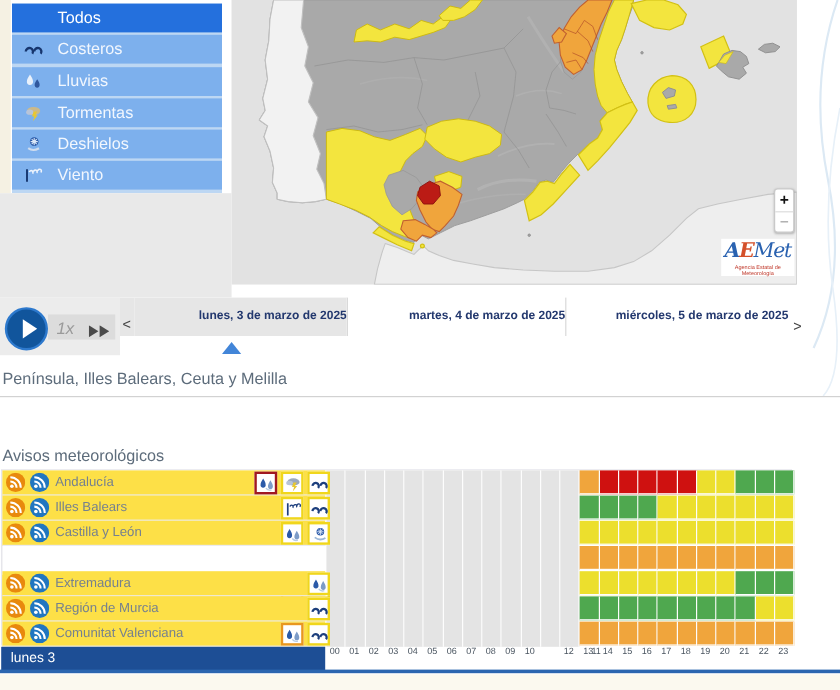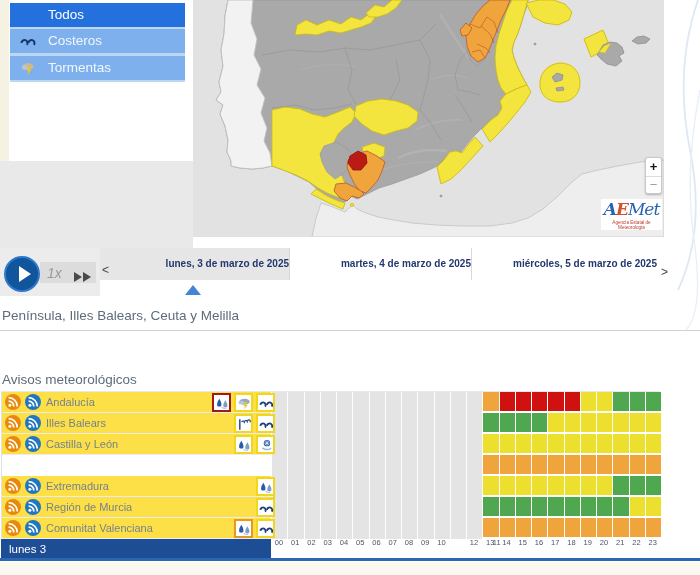--- a/index.html
+++ b/index.html
@@ -96,26 +96,54 @@
       <svg width="16" height="16" viewBox="0 0 16 16">
           <path d="M1.5 10 a3 3 0 1 1 5.4 1.8" fill="none" stroke="#17366e" stroke-width="2"></path>
           <path d="M8.5 10 a3 3 0 1 1 5.4 1.8" fill="none" stroke="#17366e" stroke-width="2"></path>
         </svg>
     </span>
     <span class="mi-label">Costeros</span>
   </div>
   <div class="menu-item">
     <span class="mi-icon">
       <svg width="16" height="16" viewBox="0 0 16 16">
+          <path d="M5 2 C6.8 5 7.5 6 7.5 7.8 A2.6 2.6 0 1 1 2.4 7.8 C2.4 6 3.2 5 5 2 Z" fill="#e9f1fb"></path>
+          <path d="M11 6 C12.5 8.4 13 9.2 13 10.5 A2.1 2.1 0 1 1 8.9 10.5 C8.9 9.2 9.5 8.4 11 6 Z" fill="#30589e"></path>
+        </svg>
+    </span>
+    <span class="mi-label">Lluvias</span>
+  </div>
+  <div class="menu-item">
+    <span class="mi-icon">
+      <svg width="16" height="16" viewBox="0 0 16 16">
           <ellipse cx="8" cy="6.5" rx="5.5" ry="3.4" fill="#cbb98a"></ellipse>
           <ellipse cx="4.8" cy="7.5" rx="3" ry="2.2" fill="#b8c4d8"></ellipse>
           <polygon points="8,7 11,7 9.4,10 11.4,10 7.4,15 8.6,11 6.8,11" fill="#e8c830"></polygon>
         </svg>
     </span>
     <span class="mi-label">Tormentas</span>
+  </div>
+  <div class="menu-item">
+    <span class="mi-icon">
+      <svg width="16" height="16" viewBox="0 0 16 16">
+          <circle cx="8.5" cy="6" r="3.6" fill="#2b5aa8"></circle>
+          <path d="M5.5 6 L11.5 6 M8.5 3 L8.5 9 M6.4 3.9 L10.6 8.1 M10.6 3.9 L6.4 8.1" stroke="#dce8f8" stroke-width="0.9"></path>
+          <path d="M3.5 11.5 q4 3 9 0" fill="none" stroke="#cfdcee" stroke-width="1.8"></path>
+        </svg>
+    </span>
+    <span class="mi-label">Deshielos</span>
+  </div>
+  <div class="menu-item">
+    <span class="mi-icon">
+      <svg width="16" height="16" viewBox="0 0 16 16">
+          <path d="M2.5 13.5 L2.5 3" stroke="#16366e" stroke-width="1.6"></path>
+          <path d="M4.5 5.5 a1.5 1.5 0 1 1 2.6 1.2 M8 5 a1.5 1.5 0 1 1 2.6 1.2 M11.5 4.5 a1.5 1.5 0 1 1 2.4 1.2" fill="none" stroke="#eef4fc" stroke-width="1.3"></path>
+        </svg>
+    </span>
+    <span class="mi-label">Viento</span>
   </div>
 </div>
 
 <div class="map">
 <svg width="471" height="237" viewBox="193 0 471 237">
 
   <rect x="193" y="0" width="471" height="237" fill="#e2e2e2"></rect>
 
   <path d="M321,203 Q331,206 340,210 L345,212 L349,208 L353,205 L357,209 L366,213 L378,217 L394,220 L412,223 L436,225 L462,226 L490,226 L512,223 L528,218 L543,209 L558,196 L572,182 L582,174 L598,170 L618,166 L640,162 L664,160 L664,237 L312,237 Q315,219 321,203 Z" fill="#eeeeee" stroke="#c6c6c6" stroke-width="0.9"></path>
 

